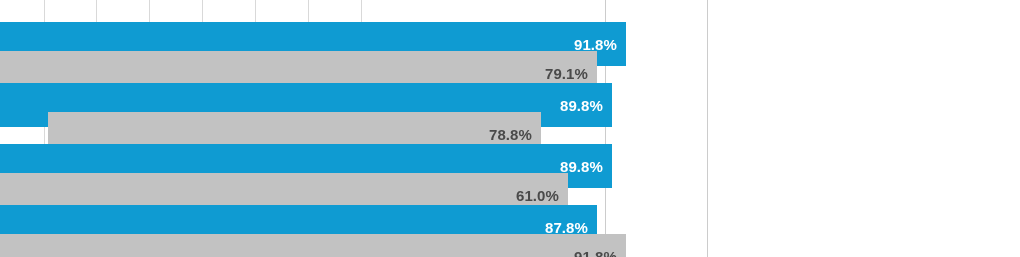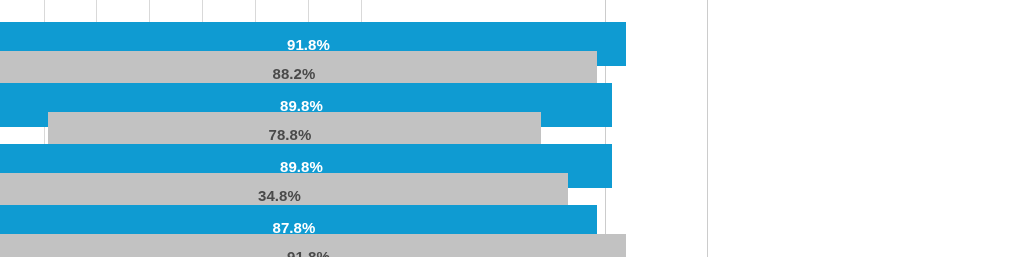--- a/index.html
+++ b/index.html
@@ -57,21 +57,21 @@
     height: 29px;
   }
   .bar {
     position: absolute;
     left: 0;
     top: 0;
     height: 44px;
     box-sizing: border-box;
     display: flex;
     align-items: center;
-    justify-content: center;
+    justify-content: flex-end;
   }
   .bar.series-a {
     background: #0f9bd2;
   }
   .bar.series-b {
     background: #c2c2c2;
   }
   .bar-label {
     font-size: 15px;
     font-weight: bold;
@@ -104,41 +104,41 @@
     </div>
 
   <div class="plot">
       <div class="bar-row" style="top: 22px;">
         <div class="bar series-a" style="width: 626px; background: rgb(15, 155, 210);">
           <span class="bar-label">91.8%</span>
         </div>
       </div>
       <div class="bar-row" style="top: 51px;">
         <div class="bar series-b" style="width: 597px; background: rgb(194, 194, 194);">
-          <span class="bar-label">88.2%</span>
+          <span class="bar-label">79.1%</span>
         </div>
       </div>
       <div class="bar-row" style="top: 83px;">
         <div class="bar series-a" style="width: 612px; background: rgb(15, 155, 210);">
           <span class="bar-label">89.8%</span>
         </div>
       </div>
       <div class="bar-row" style="top: 112px;">
         <div class="bar series-b" style="width: 493px; background: rgb(194, 194, 194); margin-left: 48px;">
           <span class="bar-label">78.8%</span>
         </div>
       </div>
       <div class="bar-row" style="top: 144px;">
         <div class="bar series-a" style="width: 612px; background: rgb(15, 155, 210);">
           <span class="bar-label">89.8%</span>
         </div>
       </div>
       <div class="bar-row" style="top: 173px;">
         <div class="bar series-b" style="width: 568px; background: rgb(194, 194, 194);">
-          <span class="bar-label">34.8%</span>
+          <span class="bar-label">61.0%</span>
         </div>
       </div>
       <div class="bar-row" style="top: 205px;">
         <div class="bar series-a" style="width: 597px; background: rgb(15, 155, 210);">
           <span class="bar-label">87.8%</span>
         </div>
       </div>
       <div class="bar-row" style="top: 234px;">
         <div class="bar series-b" style="width: 626px; background: rgb(194, 194, 194);">
           <span class="bar-label">91.8%</span>

